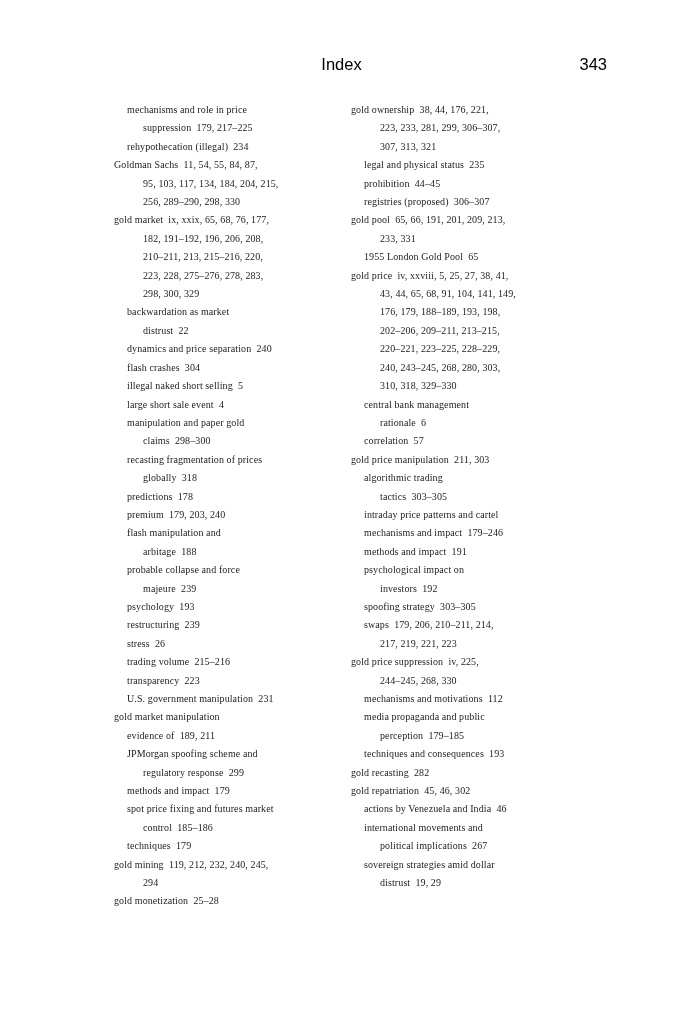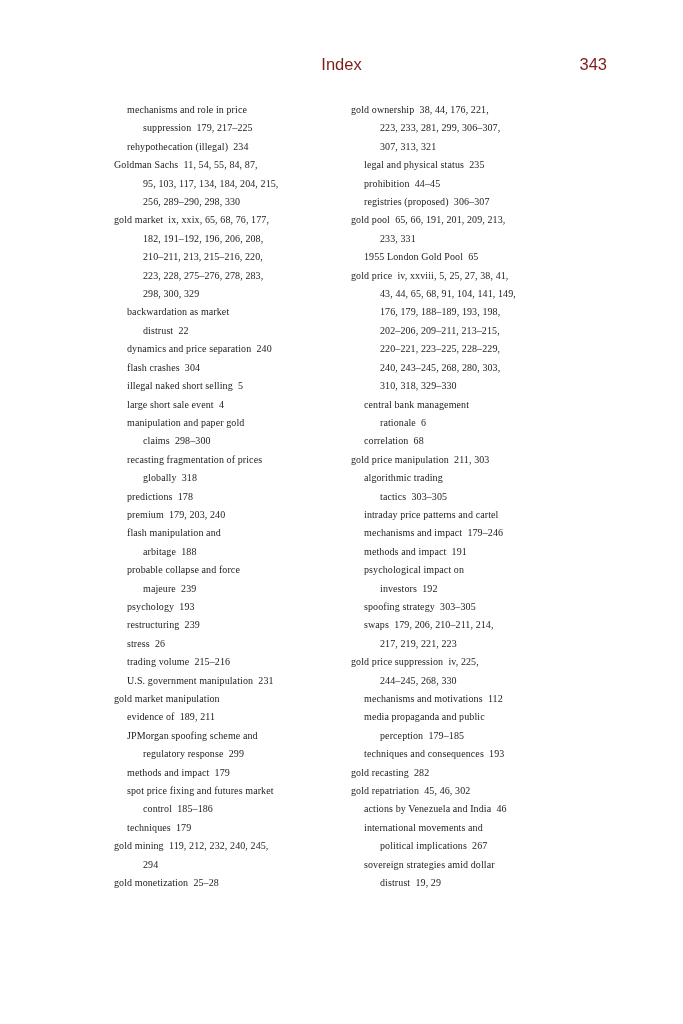--- a/index.html
+++ b/index.html
@@ -18,21 +18,21 @@
   }
   .header {
     position: absolute;
     top: 53px;
     left: 0;
     width: 683px;
     height: 22px;
     font-family: "Liberation Sans", sans-serif;
     font-size: 16.5px;
     line-height: 22px;
-    color: #7f1d1d;
+    color: #000000;
   }
   .header .title {
     position: absolute;
     left: 0;
     width: 683px;
     text-align: center;
   }
   .header .folio {
     position: absolute;
     right: 76px;
@@ -87,20 +87,21 @@
       <div class="idx-line lvl1">predictions  178</div>
       <div class="idx-line lvl1">premium  179, 203, 240</div>
       <div class="idx-line lvl1">flash manipulation and</div>
       <div class="idx-line lvl2">arbitage  188</div>
       <div class="idx-line lvl1">probable collapse and force</div>
       <div class="idx-line lvl2">majeure  239</div>
       <div class="idx-line lvl1">psychology  193</div>
       <div class="idx-line lvl1">restructuring  239</div>
       <div class="idx-line lvl1">stress  26</div>
       <div class="idx-line lvl1">trading volume  215–216</div>
+      <div class="idx-line lvl1">transparency  223</div>
       <div class="idx-line lvl1">U.S. government manipulation  231</div>
       <div class="idx-line lvl0">gold market manipulation</div>
       <div class="idx-line lvl1">evidence of  189, 211</div>
       <div class="idx-line lvl1">JPMorgan spoofing scheme and</div>
       <div class="idx-line lvl2">regulatory response  299</div>
       <div class="idx-line lvl1">methods and impact  179</div>
       <div class="idx-line lvl1">spot price fixing and futures market</div>
       <div class="idx-line lvl2">control  185–186</div>
       <div class="idx-line lvl1">techniques  179</div>
       <div class="idx-line lvl0">gold mining  119, 212, 232, 240, 245,</div>
@@ -119,21 +120,21 @@
       <div class="idx-line lvl1">1955 London Gold Pool  65</div>
       <div class="idx-line lvl0">gold price  iv, xxviii, 5, 25, 27, 38, 41,</div>
       <div class="idx-line lvl2">43, 44, 65, 68, 91, 104, 141, 149,</div>
       <div class="idx-line lvl2">176, 179, 188–189, 193, 198,</div>
       <div class="idx-line lvl2">202–206, 209–211, 213–215,</div>
       <div class="idx-line lvl2">220–221, 223–225, 228–229,</div>
       <div class="idx-line lvl2">240, 243–245, 268, 280, 303,</div>
       <div class="idx-line lvl2">310, 318, 329–330</div>
       <div class="idx-line lvl1">central bank management</div>
       <div class="idx-line lvl2">rationale  6</div>
-      <div class="idx-line lvl1">correlation  68</div>
+      <div class="idx-line lvl1">correlation  57</div>
       <div class="idx-line lvl0">gold price manipulation  211, 303</div>
       <div class="idx-line lvl1">algorithmic trading</div>
       <div class="idx-line lvl2">tactics  303–305</div>
       <div class="idx-line lvl1">intraday price patterns and cartel</div>
       <div class="idx-line lvl1">mechanisms and impact  179–246</div>
       <div class="idx-line lvl1">methods and impact  191</div>
       <div class="idx-line lvl1">psychological impact on</div>
       <div class="idx-line lvl2">investors  192</div>
       <div class="idx-line lvl1">spoofing strategy  303–305</div>
       <div class="idx-line lvl1">swaps  179, 206, 210–211, 214,</div>

